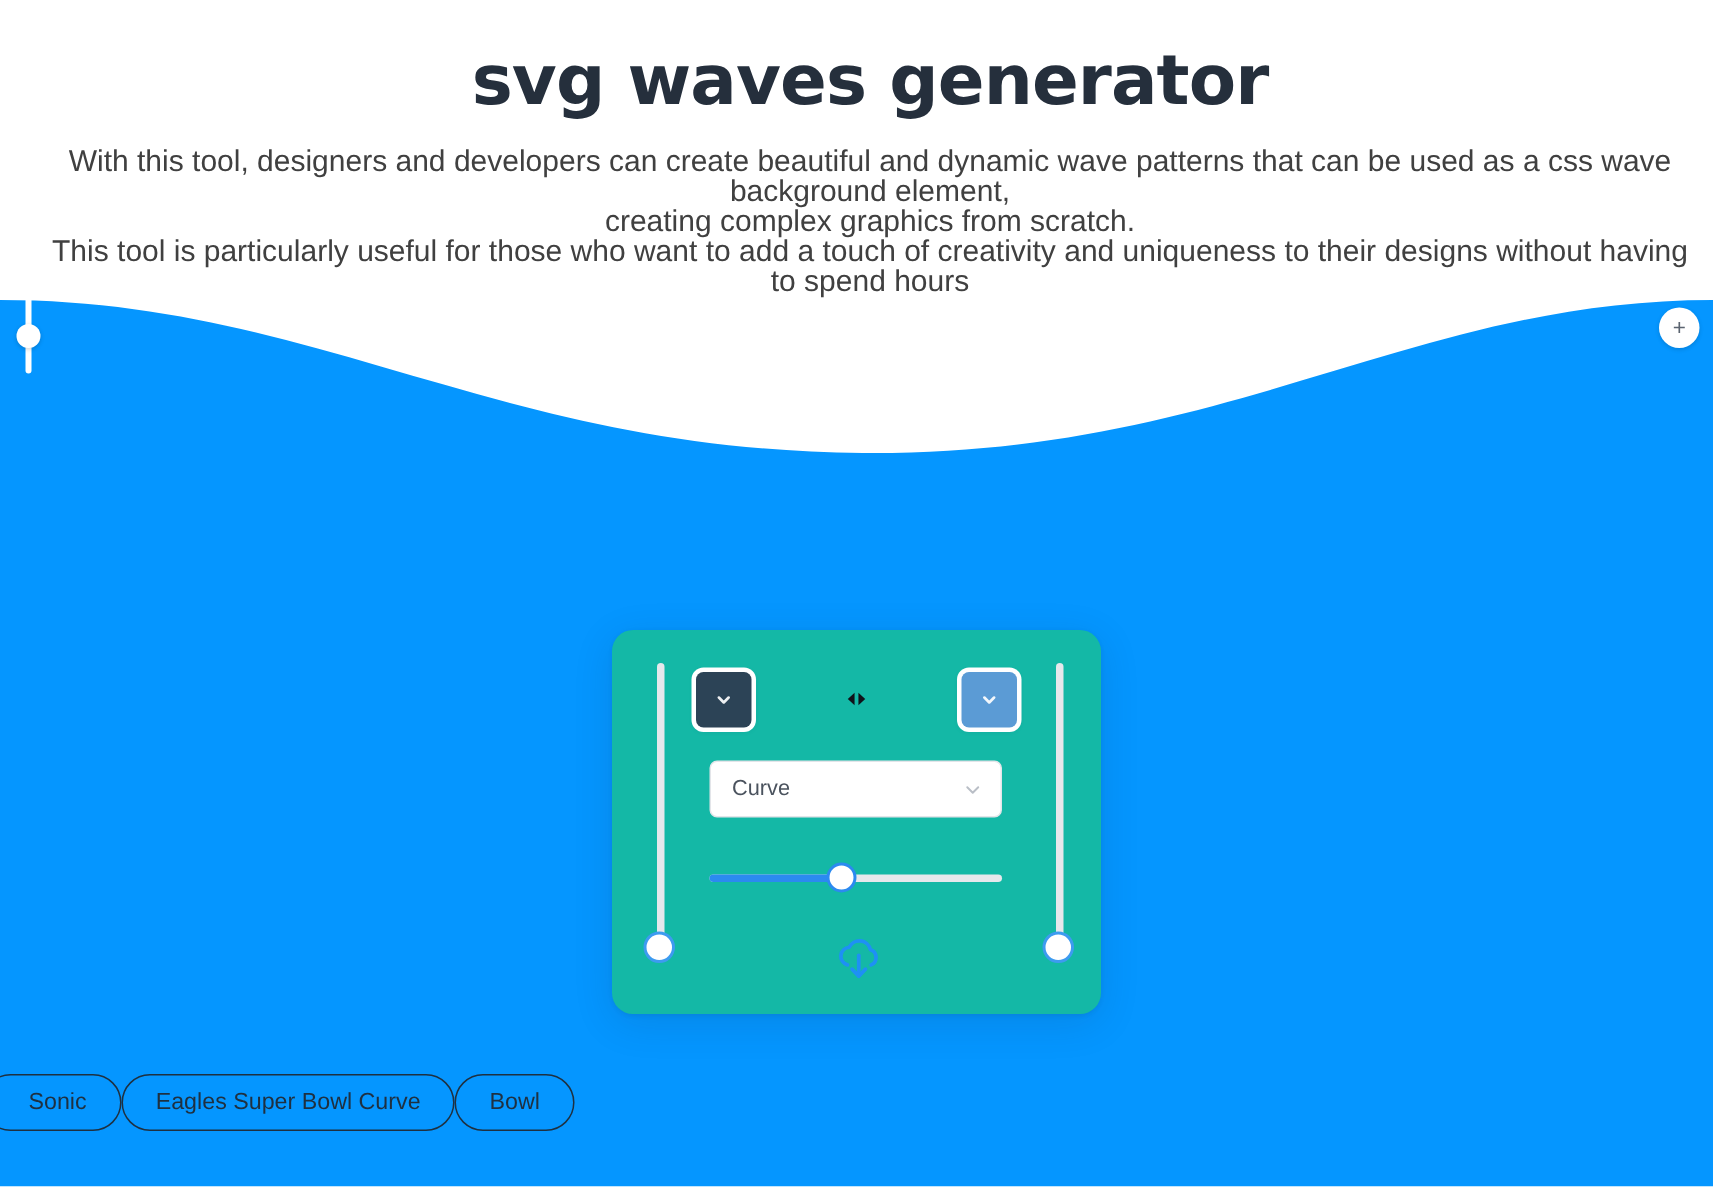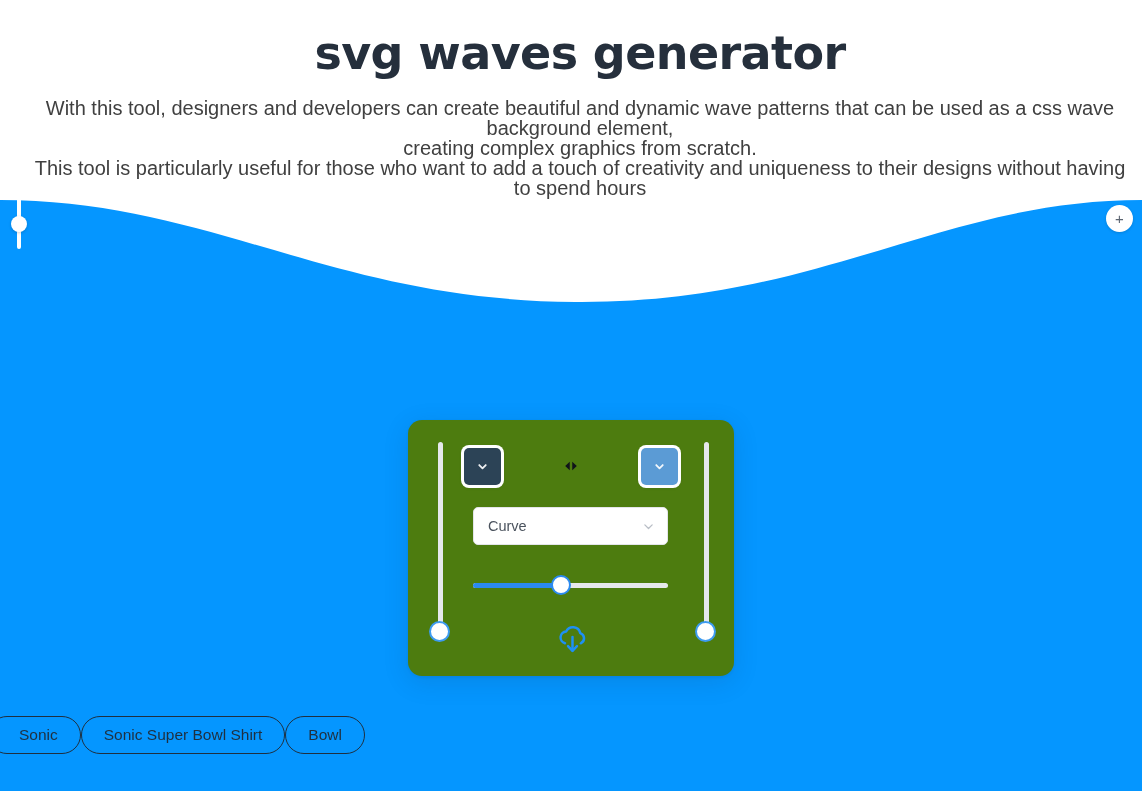--- a/index.html
+++ b/index.html
@@ -115,21 +115,21 @@
     font-family: "Liberation Sans", sans-serif;
   }
 
   
   .control-card {
     position: absolute;
     left: 408px;
     top: 420px;
     width: 326px;
     height: 256px;
-    background: #4d7c0f;
+    background: #14b8a6;
     border-radius: 14px;
     box-shadow: 0 6px 26px rgba(20,40,70,.13), 0 1px 3px rgba(20,40,70,.08);
     z-index: 8;
     box-sizing: border-box;
   }
 
   
   .v-slider {
     position: absolute;
     top: 22px;
@@ -397,15 +397,15 @@
     <svg viewBox="0 0 28 26">
       <path d="M7.6 16.2 A5.1 5.1 0 0 1 8.6 6.2 A6.4 6.4 0 0 1 20.6 7.6 A4.6 4.6 0 0 1 21 16.2"></path>
       <line x1="14" y1="10.8" x2="14" y2="22.4"></line>
       <polyline points="10.2,18.6 14,22.6 17.8,18.6"></polyline>
     </svg>
   </button>
 </div>
 
 <div class="chips">
   <button class="chip first">Sonic</button>
-  <button class="chip">Sonic Super Bowl Shirt</button>
+  <button class="chip">Eagles Super Bowl Curve</button>
   <button class="chip">Bowl</button>
 </div>
 
 </body></html>

